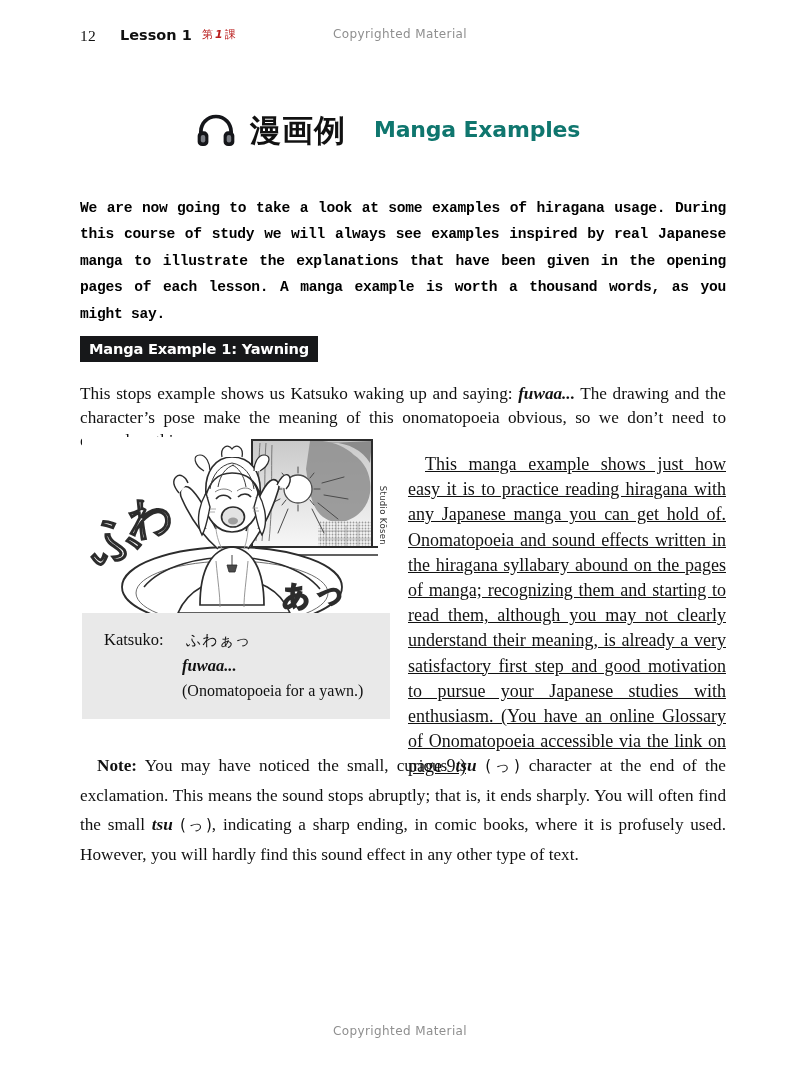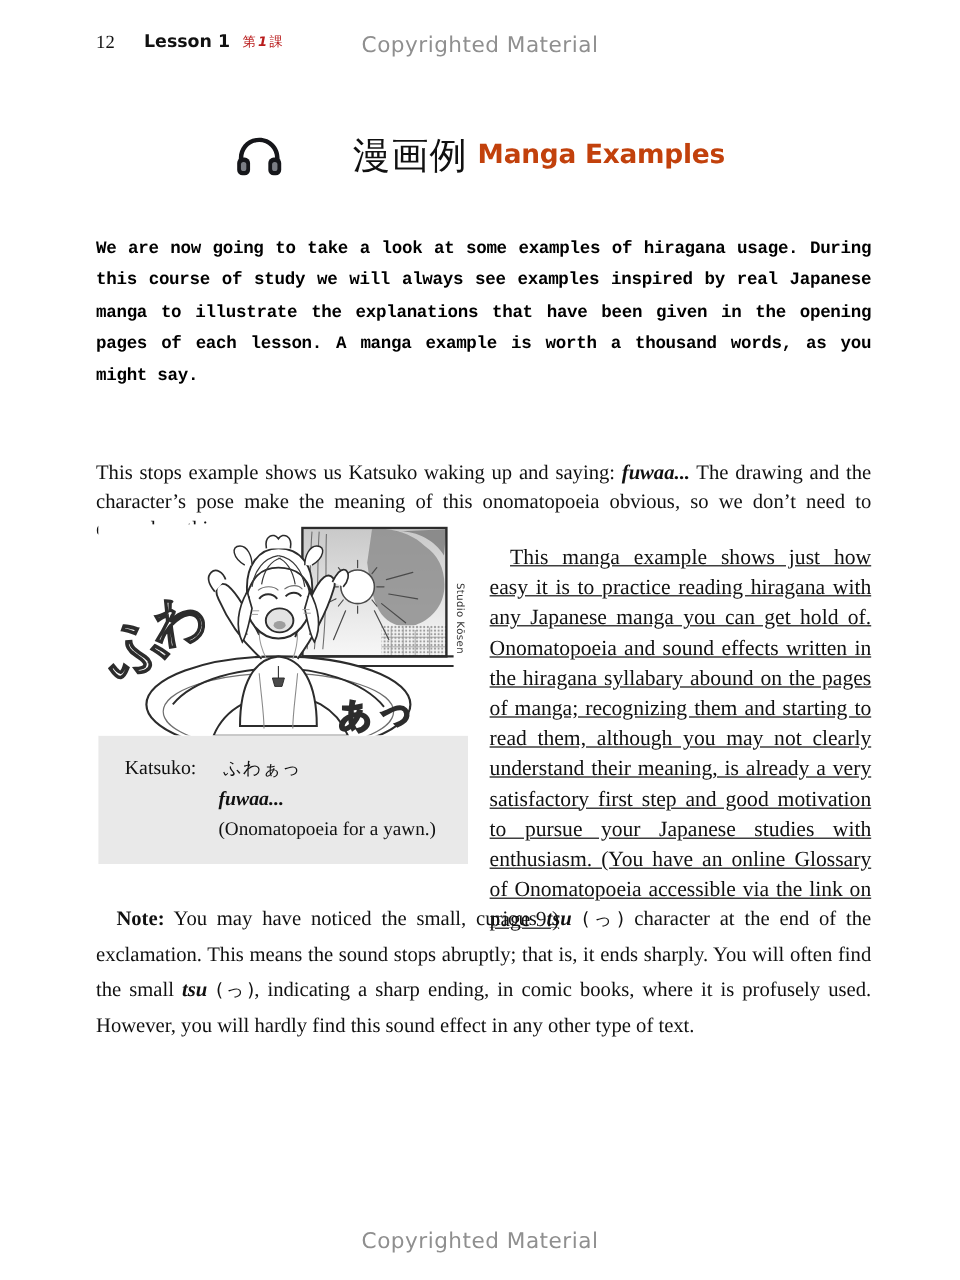--- a/index.html
+++ b/index.html
@@ -59,21 +59,21 @@
   }
   .head-jp .num {
     font-weight: bold;
     font-style: italic;
     padding: 0 2px;
   }
 
   .watermark {
     position: absolute;
     font-family: "DejaVu Sans", sans-serif;
-    font-size: 18px;
+    font-size: 12px;
     color: #8f8f8f;
     letter-spacing: .4px;
     white-space: nowrap;
   }
   .watermark.top {
     top: 27px;
     left: 50%;
     transform: translateX(-50%);
   }
   .watermark.bottom {
@@ -94,32 +94,31 @@
   }
   .headphone-icon {
     width: 40px;
     height: 34px;
     display: block;
     margin-right: 14px;
   }
   .title-jp {
     font-family: "DejaVu Sans", sans-serif;
     font-size: 31px;
-    font-weight: normal;
+    font-weight: bold;
     color: #111;
     letter-spacing: 1px;
     line-height: 1;
-    margin-left: 44px;
   }
   .title-en {
     font-family: "DejaVu Sans", sans-serif;
     font-size: 22px;
     font-weight: bold;
-    color: #c2410c;
-    margin-left: 8px;
+    color: #0f766e;
+    margin-left: 28px;
     letter-spacing: -.2px;
     line-height: 1;
   }
 
   
   .intro {
     position: absolute;
     top: 180px;
     left: 80px;
     width: 646px;
@@ -271,20 +270,21 @@
         <rect x="5.0" y="24.5" width="5" height="8.5" rx="2.4" fill="#7a7d84"></rect>
         <rect x="34.0" y="24.5" width="5" height="8.5" rx="2.4" fill="#7a7d84"></rect>
       </svg>
     </span>
     <span class="title-jp">漫画例</span>
     <span class="title-en">Manga Examples</span>
   </div>
 
   <p class="intro">We are now going to take a look at some examples of hiragana usage. During this course of study we will always see examples inspired by real Japanese manga to illustrate the explanations that have been given in the opening pages of each lesson. A manga example is worth a thousand words, as you might say.</p>
 
+  <div class="banner">Manga Example 1: Yawning</div>
 
   <p class="para-intro-example"><span>This stops example shows us Katsuko waking up and saying: </span><span class="bi">fuwaa...</span><span> The drawing and the character’s pose make the meaning of this onomatopoeia obvious, so we don’t need to expand on this.</span></p>
 
   <div class="figure">
     <div class="panel">
       <svg width="308" height="176" viewBox="0 0 308 176" xmlns="http://www.w3.org/2000/svg">
         <defs>
           <pattern id="dots" width="3" height="3" patternUnits="userSpaceOnUse">
             <rect width="3" height="3" fill="#ffffff"></rect>
             <circle cx="1.2" cy="1.2" r="0.55" fill="#9a9a9a"></circle>

